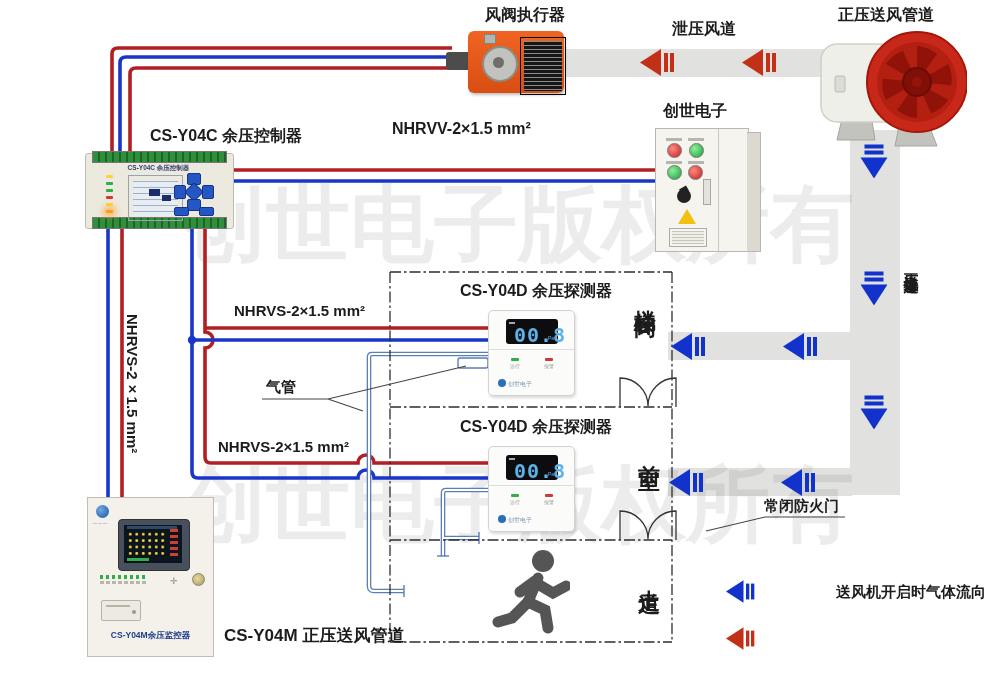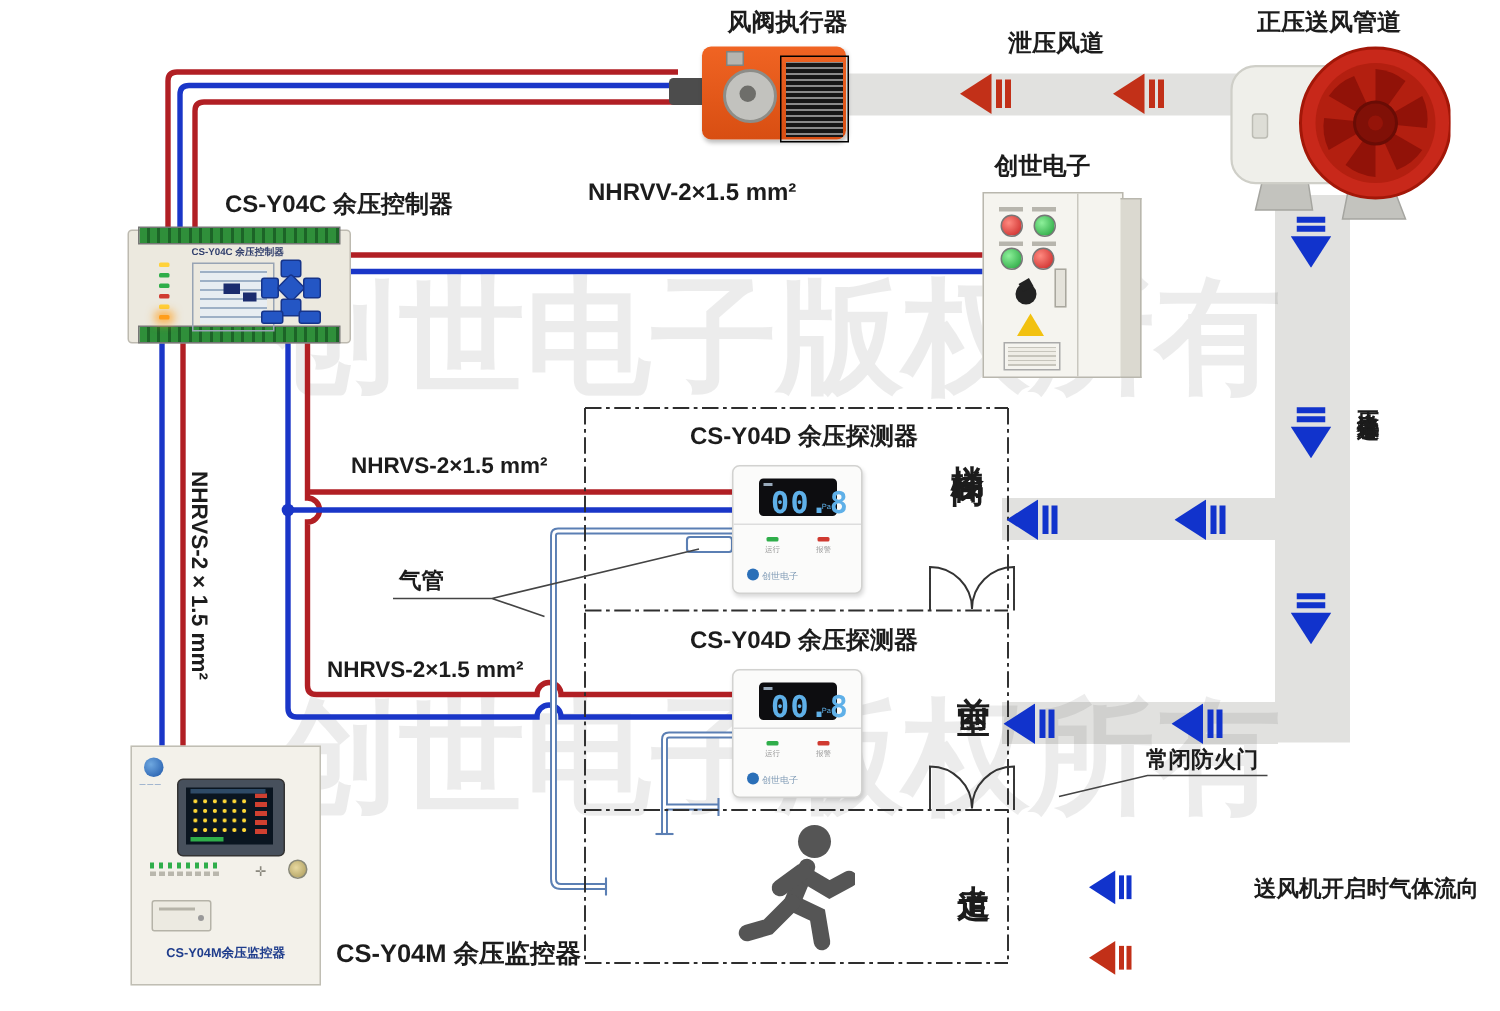--- a/index.html
+++ b/index.html
@@ -330,21 +330,21 @@
   <div class="lbl" style="left:150px;top:126px;z-index:4;">CS-Y04C 余压控制器</div>
   <div class="lbl" style="left:392px;top:120px;z-index:4;text-align:center;">NHRVV-2×1.5 mm²</div>
   <div class="lbl vtext" style="left:901px;top:262px;font-size:15px;letter-spacing:1px;z-index:4;">正压送风管道</div>
   <div class="lbl vtext" style="left:124px;top:314px;font-size:15px;z-index:4;">NHRVS-2×1.5 mm²</div>
   <div class="lbl small" style="left:234px;top:302px;z-index:4;">NHRVS-2×1.5 mm²</div>
   <div class="lbl small" style="left:218px;top:438px;z-index:4;">NHRVS-2×1.5 mm²</div>
   <div class="lbl small" style="left:266px;top:378px;z-index:4;">气管</div>
   <div class="lbl small" style="left:764px;top:497px;z-index:4;">常闭防火门</div>
   <div class="lbl" style="left:460px;top:281px;z-index:4;">CS-Y04D 余压探测器</div>
   <div class="lbl" style="left:460px;top:417px;z-index:4;">CS-Y04D 余压探测器</div>
-  <div class="lbl big" style="left:224px;top:624px;z-index:4;">CS-Y04M 余压监控器</div>
+  <div class="lbl big" style="left:224px;top:624px;z-index:4;">CS-Y04M 正压送风管道</div>
   <div class="lbl vtext" style="left:630px;top:292px;font-size:22px;letter-spacing:3px;z-index:4;">楼梯间</div>
   <div class="lbl vtext" style="left:634px;top:447px;font-size:22px;letter-spacing:3px;z-index:4;">前室</div>
   <div class="lbl vtext" style="left:634px;top:572px;font-size:22px;letter-spacing:3px;z-index:4;">走道</div>
 
   <div class="arrowbox" style="left:726px;top:580px;">
     <svg width="30" height="23" viewBox="0 0 36 27">
         <polygon points="21,0 0,13.5 21,27" fill="#1133cc"></polygon>
         <rect x="24" y="4" width="4" height="19" fill="#1133cc"></rect>
         <rect x="30" y="4" width="4" height="19" fill="#1133cc"></rect>
       </svg>

